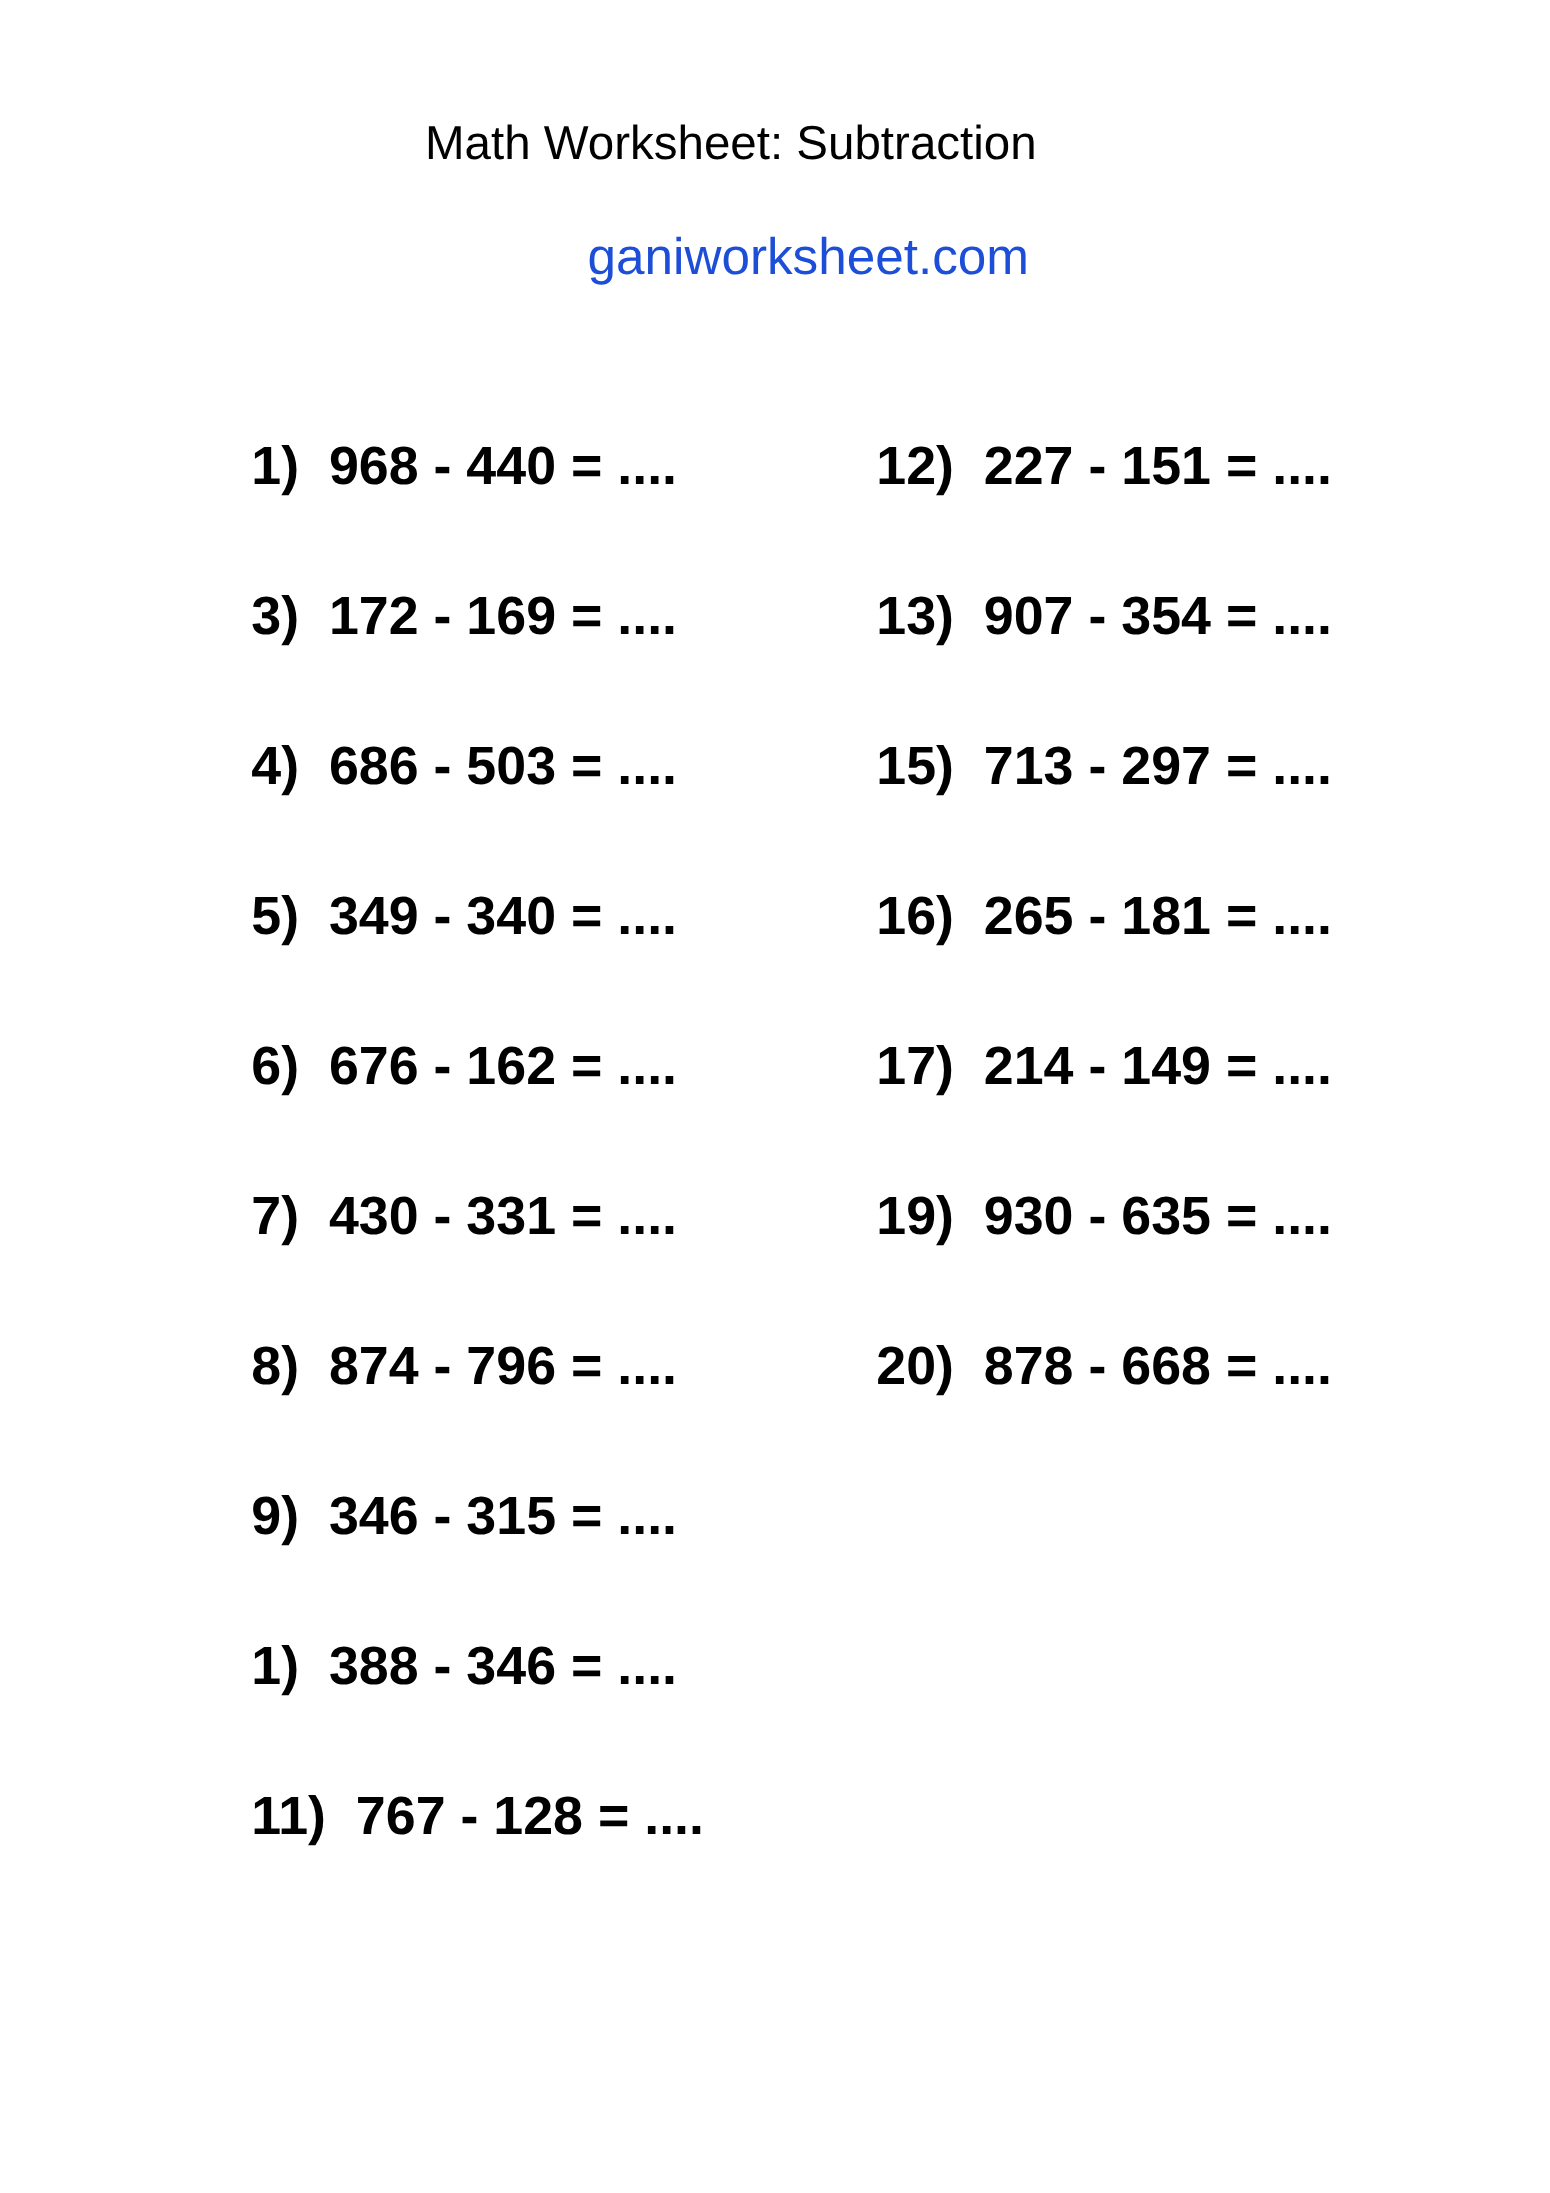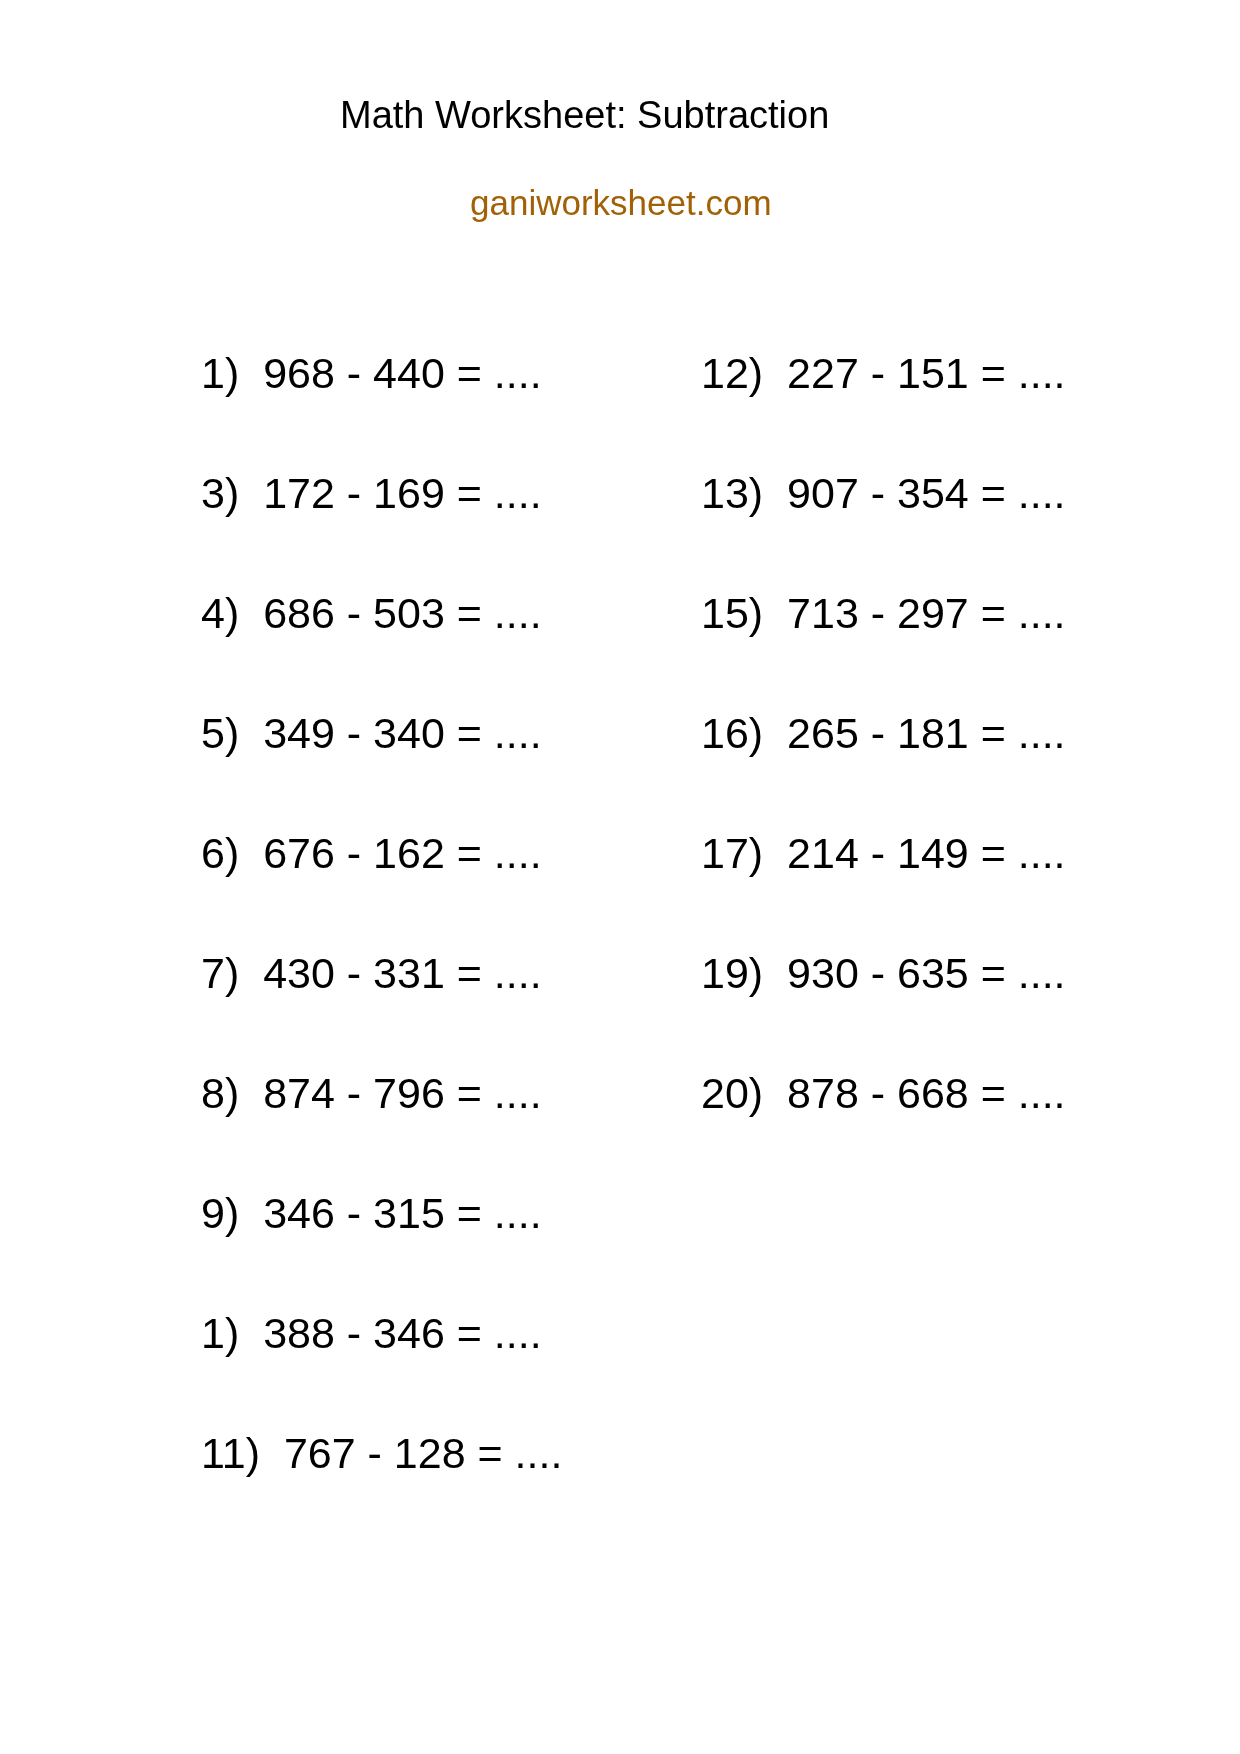--- a/index.html
+++ b/index.html
@@ -1,25 +1,25 @@
 <!DOCTYPE html>
 <html><head>
 <meta charset="utf-8">
 <style>
   html, body { margin: 0; padding: 0; background: #ffffff; }
   body { width: 1240px; height: 1754px; position: relative; overflow: hidden;
          font-family: "Liberation Sans", sans-serif; color: #000; }
   .title { position: absolute; left: 340px; top: 96px; font-size: 38px; line-height: 1;
            white-space: nowrap; }
-  .subtitle { position: absolute; left: 470px; top: 185px; font-size: 35px; line-height: 1;
-              color: #a16207; white-space: nowrap; }
+  .subtitle { position: absolute; left: 470px; top: 185px; font-size: 41px; line-height: 1;
+              color: #1d4ed8; white-space: nowrap; }
   .col { position: absolute; top: 352px; }
   .col.left { left: 201px; }
   .col.right { left: 701px; }
-  .problem { height: 120px; font-size: 43px; line-height: 1; white-space: pre; }
+  .problem { height: 120px; font-size: 43px; line-height: 1; white-space: pre; font-weight: bold; }
   .num { display: inline-block; }
   .expr { display: inline-block; }
 </style>
 </head>
 <body>
 
 <div class="title">Math Worksheet: Subtraction</div>
 <div class="subtitle">ganiworksheet.com</div>
 
 <div class="col left">

